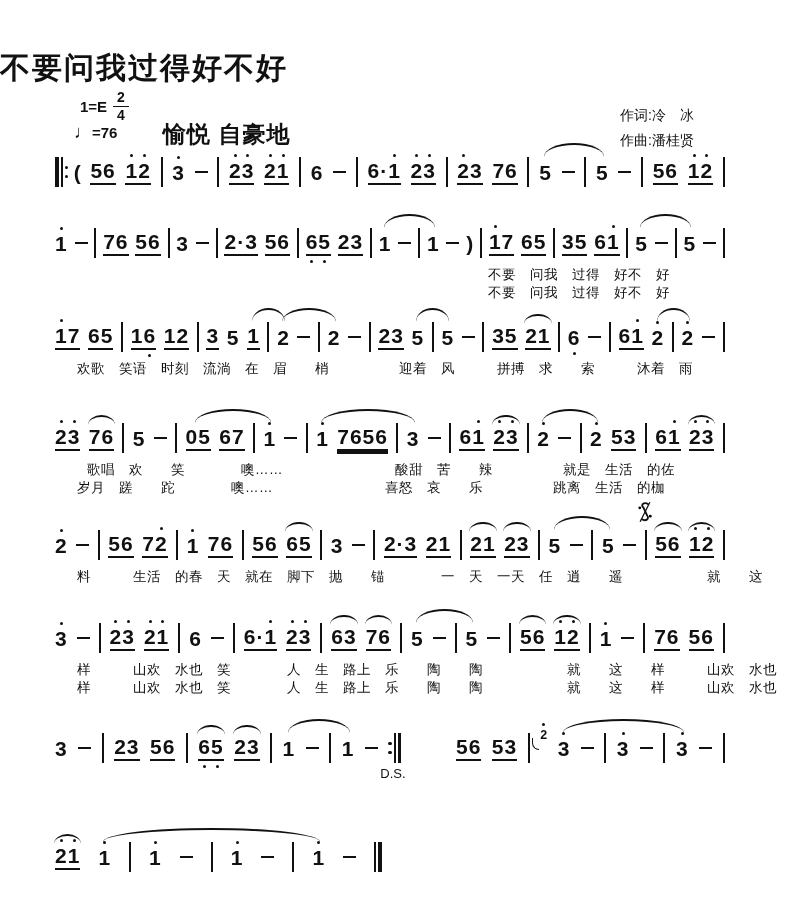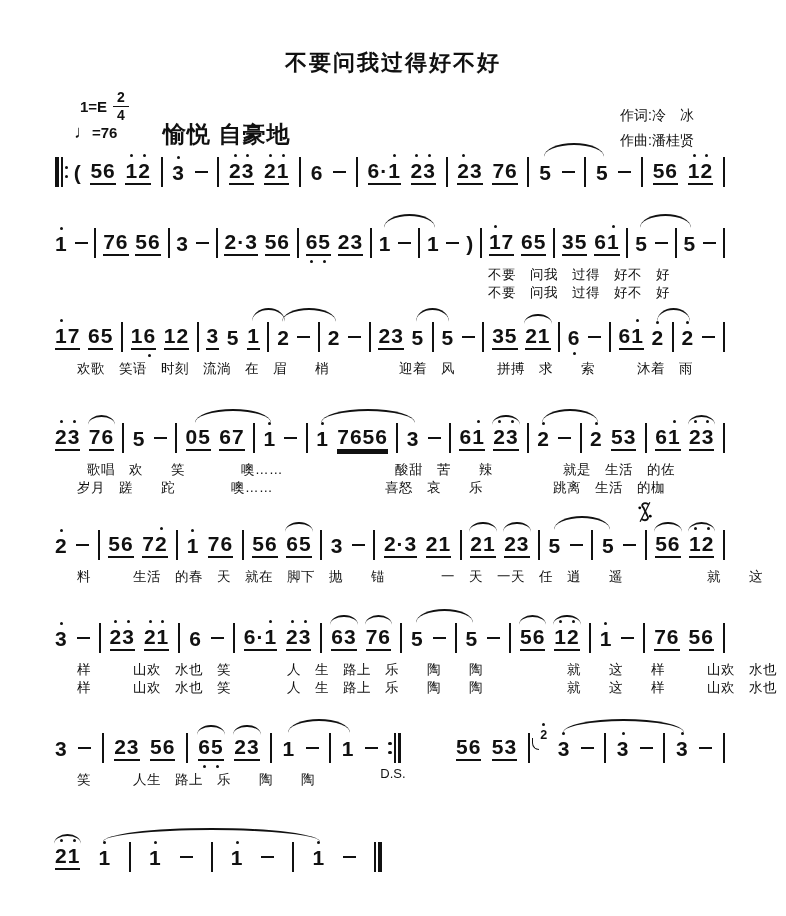--- a/index.html
+++ b/index.html
@@ -1,19 +1,19 @@
 <!DOCTYPE html>
 <html><head>
 <meta charset="utf-8">
 <style>
   html,body{margin:0;padding:0;background:#fff;}
   .page{position:relative;width:786px;height:916px;background:#fff;color:#111;
         font-family:"Liberation Sans",sans-serif;overflow:hidden;}
-  .title{position:absolute;top:48px;left:0;width:100%;text-align:center;
-         font-family:"Liberation Serif",serif;font-weight:bold;font-size:22px;letter-spacing:2px;}
+  .title{position:absolute;top:48px;left:0;width:100%;text-align:left;
+         font-family:"Liberation Serif",serif;font-weight:bold;font-size:30px;letter-spacing:2px;}
   .keyline{position:absolute;left:80px;top:90px;font-size:15px;font-weight:bold;display:flex;align-items:center;gap:6px;}
   .frac{display:inline-flex;flex-direction:column;align-items:center;font-size:14px;line-height:1.05;font-weight:bold;}
   .frac .top{border-bottom:1.6px solid #111;padding:0 4px 1px;}
   .frac .bot{padding-top:1px;}
   .tempoline{position:absolute;left:74px;top:122px;font-size:15px;font-weight:bold;}
   .tempoline .nq{font-size:18px;}
   .expr{position:absolute;left:163px;top:119px;font-size:23px;font-weight:bold;letter-spacing:1px;}
   .credits{position:absolute;left:620px;top:103px;font-size:14px;line-height:1.75;}
   .score-line{position:absolute;left:55px;width:670px;}
   .score-line .notes-row{position:relative;display:flex;justify-content:space-between;align-items:center;height:30px;}
@@ -488,21 +488,20 @@
             <span class="vbar"></span>
           </span>
           <span class="note"><span class="ch">3<span class="dh"></span></span></span>
           <span class="dash"></span>
           <span class="bar">
             <span class="vbar"></span>
           </span>
           <span class="tie" style="left: 232.55px; width: 62.9px;"></span>
           <span class="tie" style="left: 507.55px; width: 121.9px;"></span>
         </span>
-        <span class="lyr r1" style="left: 22px;">笑　　　人生　路上　乐　　陶　　陶</span>
       </span>
       <span class="score-line" style="top: 842px;">
         <span class="notes-row">
           <span class="note u1"><span class="ch">2<span class="dh"></span></span><span class="ch">1<span class="dh"></span></span><span class="hat"></span></span>
           <span class="note"><span class="ch">1<span class="dh"></span></span></span>
           <span class="bar">
             <span class="vbar"></span>
           </span>
           <span class="note"><span class="ch">1<span class="dh"></span></span></span>
           <span class="dash"></span>

